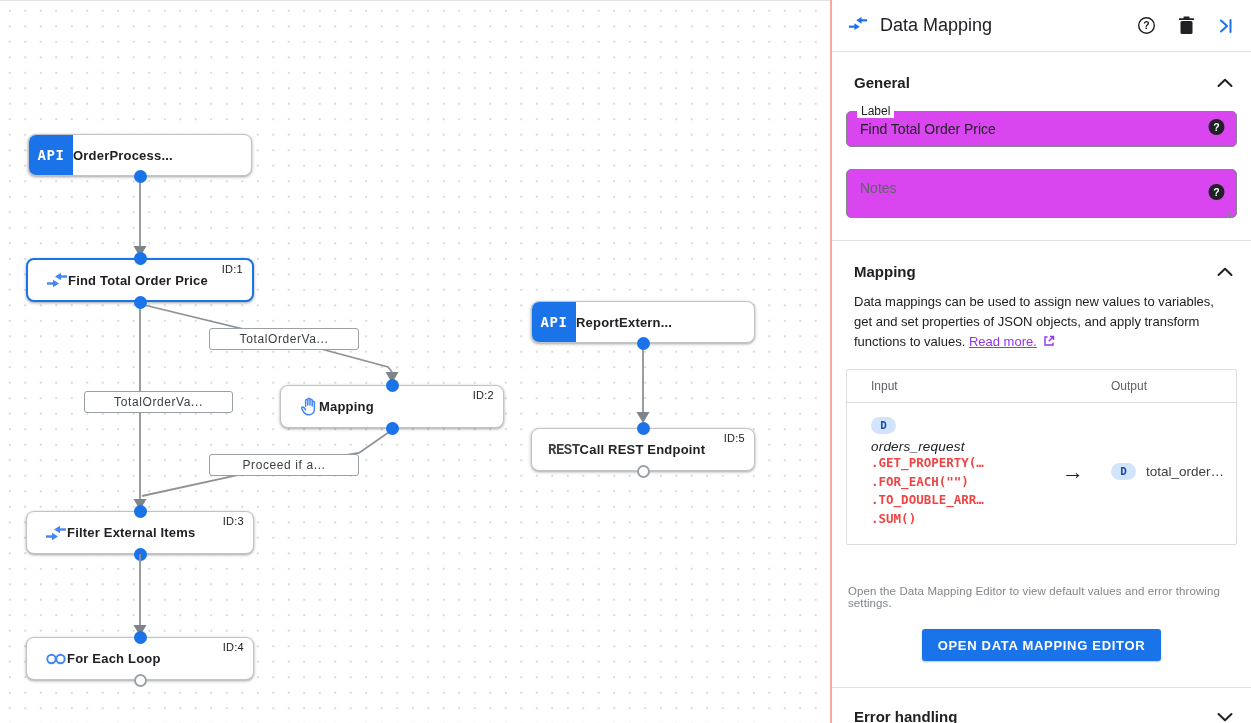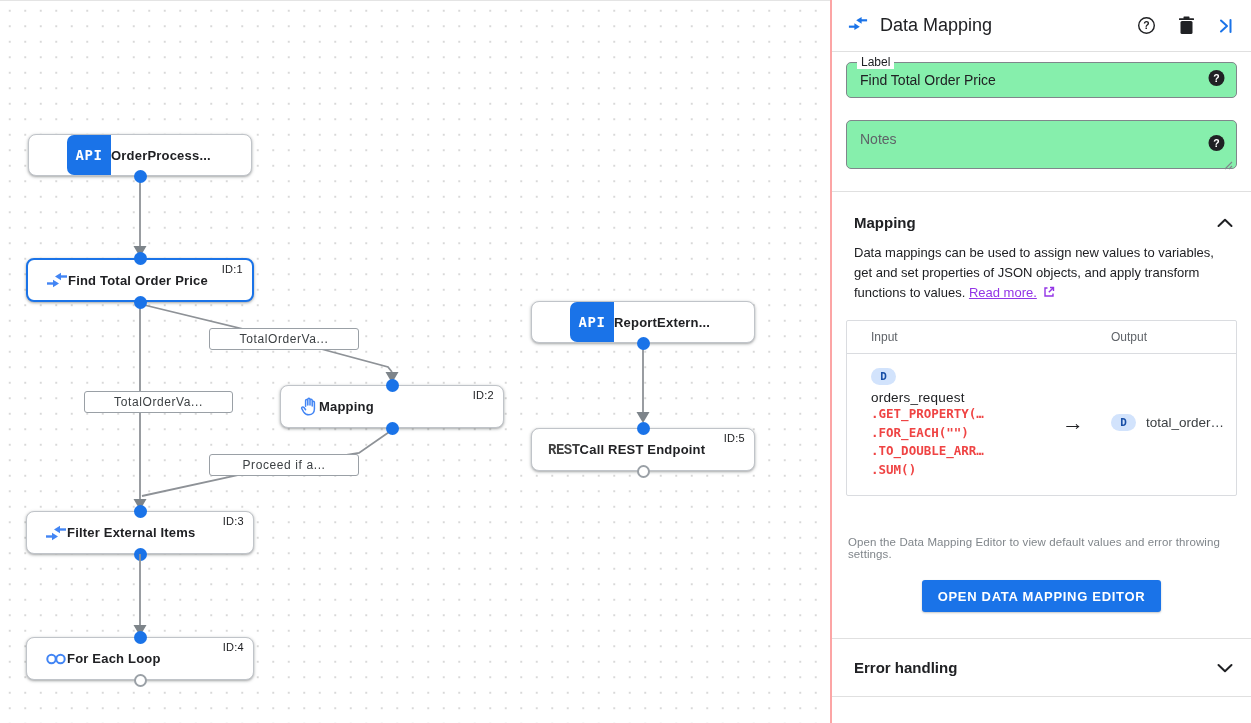--- a/index.html
+++ b/index.html
@@ -21,21 +21,21 @@
     position:absolute; background:#fff; border:1px solid #c0c4c9; border-radius:8px;
     display:flex; align-items:center;
     box-shadow:0 1px 2px rgba(60,64,67,.3), 0 1px 3px 1px rgba(60,64,67,.15);
   }
   .node.selected { border:2px solid #1a73e8; }
   .node-label { font-size:13px; font-weight:700; color:#202124; letter-spacing:.2px; }
   .node-id { position:absolute; top:3px; right:9px; font-size:11px; color:#202124; letter-spacing:.3px; }
   .badge-api {
     width:44px; align-self:stretch; background:#1a73e8; border-radius:7px 0 0 7px;
     display:flex; align-items:center; justify-content:center;
-    color:#fff; font-family:"DejaVu Sans Mono", monospace; font-weight:700; font-size:14px; letter-spacing:.5px;margin-left:38px;
+    color:#fff; font-family:"DejaVu Sans Mono", monospace; font-weight:700; font-size:14px; letter-spacing:.5px;
   }
   .badge-rest {
     margin-left:16px; color:#404040; font-family:Liberation Mono, monospace;
     font-weight:700; font-size:14px; letter-spacing:-.5px;
   }
   .node-icon { margin-left:18px; display:flex; align-items:center; }
   .node .gap { }
 
   .port { position:absolute; width:13px; height:13px; border-radius:50%; background:#1a73e8; }
   .port.terminal { background:#fff; border:2px solid #9aa0a6; }
@@ -57,21 +57,21 @@
   }
   .panel-title { font-size:18px; color:#202124; margin-left:12px; flex:1; }
   .hdr-icons { display:flex; align-items:center; gap:22px; }
   .icon-btn { cursor:pointer; display:flex; align-items:center; }
 
   .section { padding:0 14px; }
   .section-head { display:flex; align-items:center; justify-content:space-between; padding:22px 4px 10px 8px; }
   .section-title { font-size:15px; font-weight:700; color:#202124; }
   .divider { border-top:1px solid #e0e0e0; }
 
-  .field { position:relative; border:1px solid #80868b; border-radius:5px; margin:10px 0 0 0; background:#86efac; }
+  .field { position:relative; border:1px solid #80868b; border-radius:5px; margin:10px 0 0 0; background:#d946ef; }
   .field.label-field { height:36px; }
   .field-legend {
     position:absolute; top:-8px; left:10px; background:#fff; padding:0 4px;
     font-size:12px; color:#202124; font-weight:400;
   }
   .field-value { font-size:14px; color:#202124; padding:9px 36px 0 13px; white-space:nowrap; overflow:hidden; }
   .help-dot { position:absolute; right:11px; top:50%; transform:translateY(-50%); }
   .notes-field { height:49px; margin-top:22px; }
   .notes-field textarea {
     width:100%; height:100%; border:none; outline:none; resize:none; background:transparent;
@@ -88,21 +88,21 @@
   .map-table-head { display:flex; height:33px; align-items:center; border-bottom:1px solid #dadce0; }
   .col-head { font-size:12px; color:#5f6368; }
   .col-head.in { padding-left:24px; width:264px; }
   .map-table-body { position:relative; display:flex; padding:12px 0 16px 24px; }
   .pill {
     display:inline-flex; align-items:center; justify-content:center;
     min-width:25px; height:17px; border-radius:9px; background:#d2e3fc;
     color:#174ea6; font-size:11px; font-weight:700; font-family:"DejaVu Sans Mono", monospace;
   }
   .in-col { width:164px; }
-  .in-var { font-size:13.5px; color:#202124; margin-top:5px; letter-spacing:.2px; }
+  .in-var { font-size:13.5px; color:#202124; margin-top:5px; letter-spacing:.2px;font-style:italic; }
   .mono-line { font-family:"DejaVu Sans Mono", monospace; font-weight:700; font-size:12.5px; color:#ef4444; line-height:18.5px; white-space:pre; }
   .arrow-col { width:76px; display:flex; align-items:center; justify-content:center; font-size:22px; color:#202124; }
   .out-col { display:flex; align-items:center; gap:10px; }
   .out-var { font-size:13.5px; color:#3c4043; }
 
   .table-hint { font-size:11.5px; color:#80868b; padding:4px 0 0 2px; letter-spacing:.1px;margin-top:36px; }
 
   .btn-row { display:flex; justify-content:center; padding:20px 0 26px 0; }
   .primary-btn {
     background:#1a73e8; color:#fff; border:none; border-radius:3px; height:32px; padding:0 16px;
@@ -249,20 +249,28 @@
         <span class="icon-btn">
           <svg width="18" height="18" viewBox="0 0 18 18" fill="none">
             <path d="M4,3.5 L10,9 L4,14.5" stroke="#1a73e8" stroke-width="2" stroke-linecap="round" stroke-linejoin="round"></path>
             <path d="M13.5,3 L13.5,15" stroke="#1a73e8" stroke-width="2" stroke-linecap="round"></path>
           </svg>
         </span>
       </div>
     </div>
 
     <div class="section">
+      <div class="section-head">
+        <div class="section-title">General</div>
+        <span class="icon-btn">
+          <svg width="16" height="10" viewBox="0 0 16 10" fill="none">
+              <path d="M1.5,8 L8,1.8 L14.5,8" stroke="#202124" stroke-width="2" stroke-linecap="round" stroke-linejoin="round"></path>
+            </svg>
+        </span>
+      </div>
 
       <div class="field label-field">
         <div class="field-legend">Label</div>
         <div class="field-value">Find Total Order Price</div>
         <span class="help-dot">
           <svg width="17" height="17" viewBox="0 0 17 17">
             <circle cx="8.5" cy="8.5" r="8" fill="#202124"></circle>
             <text x="8.5" y="12.3" text-anchor="middle" font-size="10.5" font-weight="bold" fill="#fff" font-family="Liberation Sans, sans-serif">?</text>
           </svg>
         </span>

